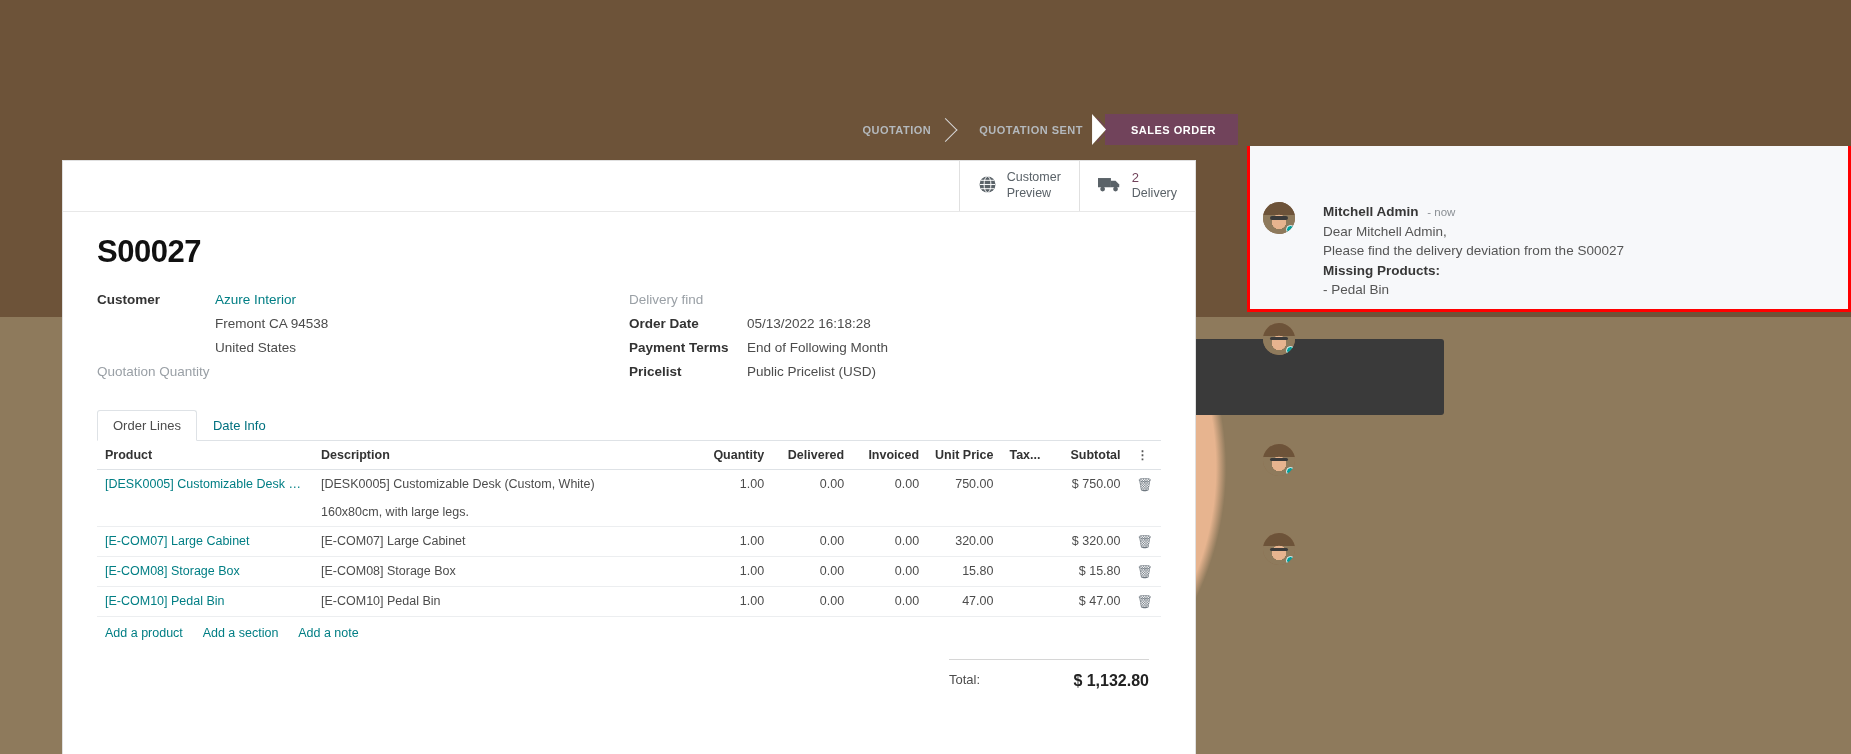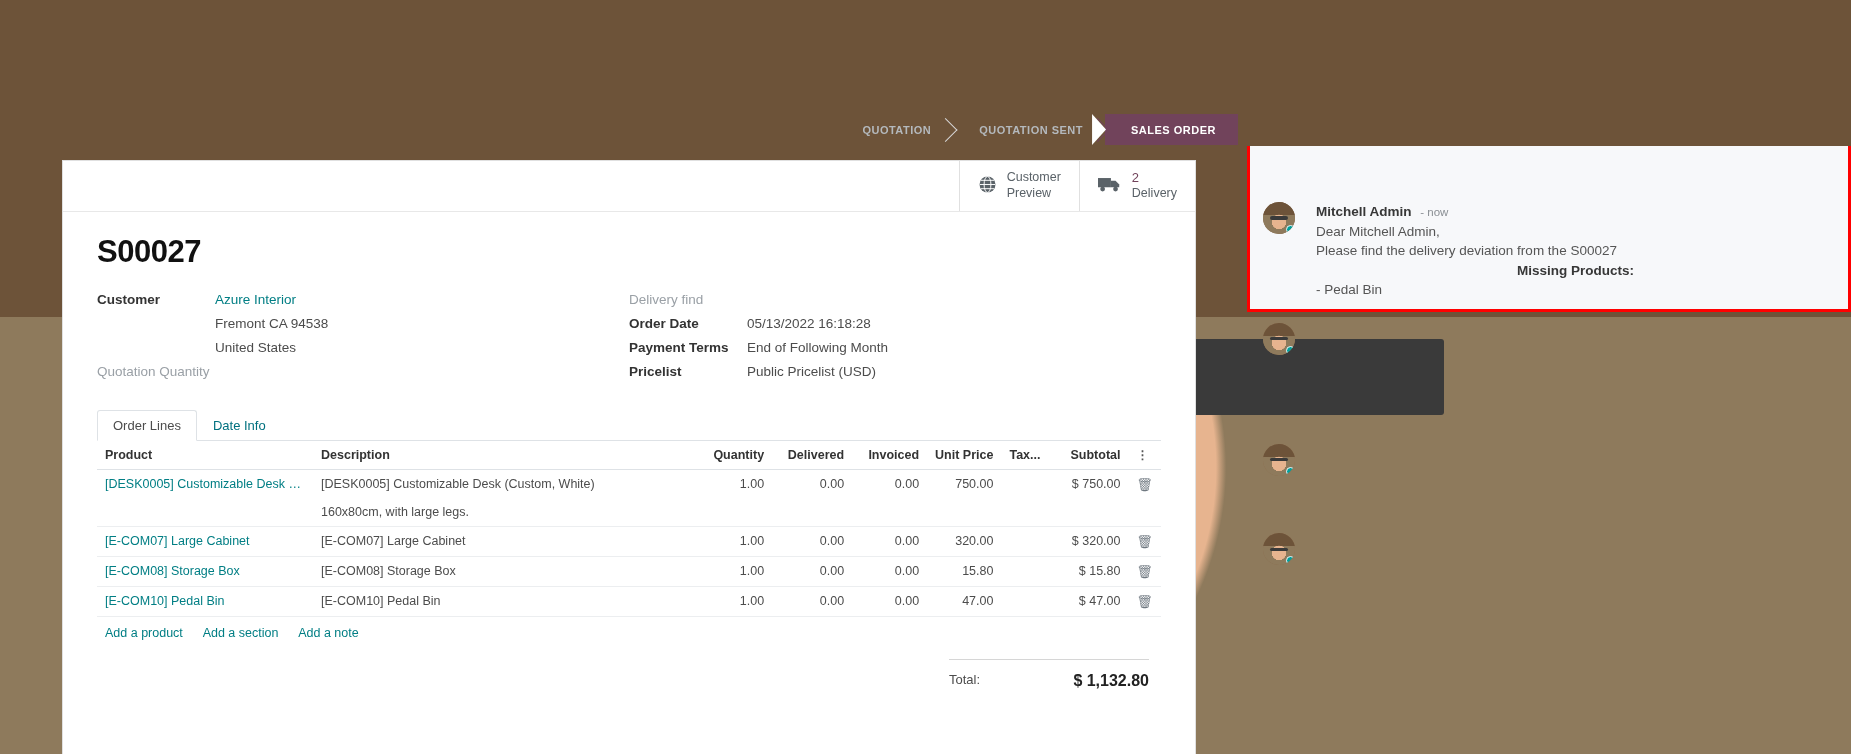--- a/index.html
+++ b/index.html
@@ -140,29 +140,29 @@
   .addlinks span { color: #017e84; margin-right: 17px; cursor: pointer; }
   .totals { display: flex; justify-content: flex-end; padding-right: 12px; margin-top: 10px; }
   .totals-inner { width: 200px; border-top: 1px solid #d6d6d6; padding-top: 12px; display: flex; justify-content: space-between; }
   .tot-label { font-size: 13px; color: #4c4c4c; }
   .tot-value { font-size: 16px; font-weight: bold; color: #222; }
 
   
   .today-row { display: flex; align-items: center; padding: 10px 16px 4px 16px; }
   .today-txt { font-size: 13px; font-weight: bold; color: #4a4a4a; margin-right: 12px; }
   .today-rule { flex: 1; height: 1px; background: #dfdfdf; }
-  .msg { display: flex; gap: 21px; padding: 10px 16px 12px 16px; background: #f7f8fa; border-top: 1px solid #fff;}
+  .msg { display: flex; gap: 28px; padding: 10px 16px 12px 16px; background: #f7f8fa; border-top: 1px solid #fff;}
   .msg.highlight { outline: 3px solid #f00; outline-offset: -3px; }
   .avatar-lg { width: 32px; height: 32px; border-radius: 50%; position: relative; flex: none; overflow:hidden; background:#8a6a4a;}
   .online-dot { position: absolute; bottom: 0px; right: 0px; width: 9px; height: 9px; border-radius: 50%; background: #00a09d; border: 1px solid #f7f8fa;}
   .msg-body { flex: 1; font-size: 13.5px; line-height: 1.45; }
   .msg-author { font-weight: bold; color: #373737; }
   .msg-date { color: #8a8f94; font-size: 11.5px; margin-left: 5px; }
   .msg-line { color: #555; }
-  .msg-line.b { font-weight: bold; color: #373737; text-align: center; }
+  .msg-line.b { font-weight: bold; color: #373737; }
   .msg-track { list-style: disc; margin: 8px 0 0 34px; color: #555; }
   .msg-track li { font-size: 13.5px; }
 
   
   .face { position:absolute; inset:0; background: radial-gradient(circle at 50% 62%, #e7b48f 0 28%, transparent 29%),
           linear-gradient(#6d5339 0 42%, #8e7a5c 42% 100%); }
   .face::before { content:""; position:absolute; left:22%; top:45%; width:56%; height:10%; background:#3a3a3a; border-radius:3px;}
 </style>
 </head>
 <body>

